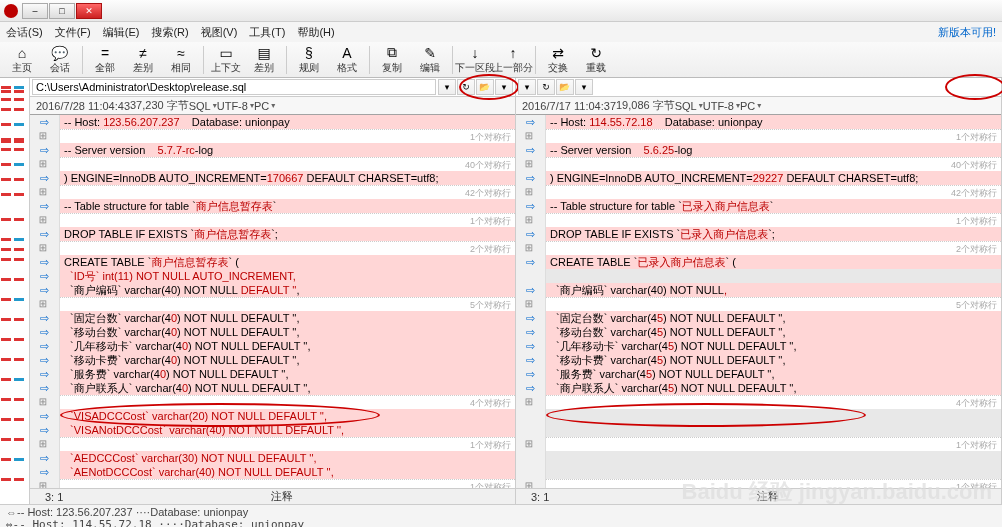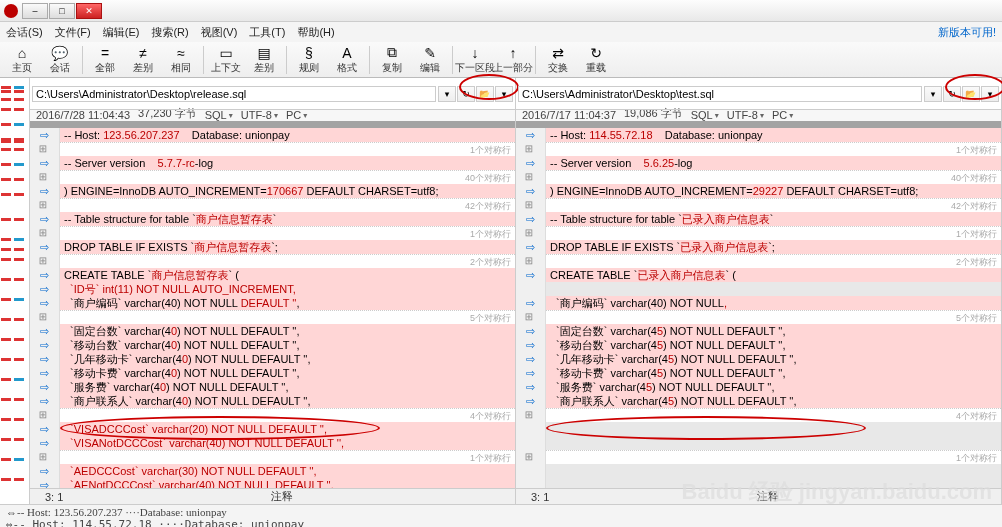--- a/index.html
+++ b/index.html
@@ -16,26 +16,26 @@
 .tbtn{width:36px;height:32px;display:flex;flex-direction:column;align-items:center;justify-content:center;border:1px solid transparent;border-radius:2px}
 .tbtn .ic{width:16px;height:16px;display:flex;align-items:center;justify-content:center;font-size:14px}
 .tbtn .lb{font-size:10px;color:#333;white-space:nowrap}
 .tsep{width:1px;height:28px;background:#ccc;margin:0 2px}
 .panes{display:flex;height:426px}
 .thumb{width:30px;background:#fff;border-right:1px solid #ccc;position:relative}
 .thumb .mark{position:absolute;left:1px;width:10px;height:3px;background:#d33}
 .thumb .mark.b{background:#29c}
 .thumb .col2{left:14px}
 .pane{flex:1;display:flex;flex-direction:column;border-right:1px solid #ccc;background:#fff;min-width:0}
-.pathbar{height:32px;display:flex;align-items:center;border-bottom:1px solid #ccc;padding:0 2px;gap:2px;position:relative}
+.pathbar{height:19px;display:flex;align-items:center;border-bottom:1px solid #ccc;padding:0 2px;gap:2px;position:relative}
 .pathbar input{flex:1;height:16px;border:1px solid #ccc;padding:0 3px;font-size:11px}
 .pbtns{display:flex;gap:1px}
 .pbtn{width:18px;height:16px;border:1px solid #ccc;background:linear-gradient(#fafafa,#eee);display:flex;align-items:center;justify-content:center;font-size:9px}
 .circ{position:absolute;border:2px solid #c00;border-radius:50%;pointer-events:none}
-.infobar{height:18px;background:#f7f7f7;border-bottom:7px solid #a3a3a3;display:flex;align-items:flex-end;padding:0 6px;gap:8px;color:#444;font-size:10px}
+.infobar{height:18px;background:#f7f7f7;border-bottom:1px solid #a3a3a3;display:flex;align-items:center;padding:0 6px;gap:0;color:#444;font-size:10px}
 .drop{display:flex;align-items:center;gap:2px}
 .drop::after{content:"▾";font-size:8px;color:#666}
 .code{flex:1;overflow:hidden;font-family:Consolas,Monaco,monospace;font-size:11px;position:relative}
 .ln{display:flex;min-height:14px;line-height:14px}
 .gut{width:30px;background:#f0f0f0;border-right:1px solid #ddd;flex-shrink:0;display:flex;align-items:center;justify-content:center;color:#888;font-size:9px}
 .gut .ar{color:#06c}
 .txt{flex:1;padding:0 4px;white-space:pre;overflow:hidden}
 .diff{background:#ffd6d6}
 .diff .red{color:#b00}
 .diff .blk{color:#000}
@@ -378,21 +378,20 @@
           <div class="txt " style="border-top: 1px dotted rgb(204, 204, 204);"><span class="rsep">1个对称行</span></div>
         </div>
       </div>
   <div class="statline">
    <span>3: 1</span>
    <span class="lbl">注释</span>
   </div>
  </div>
  <div class="pane">
   <div class="pathbar">
-   <input value="C:\Users\Administrator\Desktop\test.sql" style="">
    <div class="pbtns">
     <div class="pbtn">▾</div>
     <div class="pbtn">↻</div>
     <div class="pbtn">📂</div>
     <div class="pbtn">▾</div>
    </div>
    <div class="circ" style="right:-4px;top:-4px;width:60px;height:26px"></div>
   </div>
   <div class="infobar">
    <span>2016/7/17 11:04:37</span>
@@ -557,17 +556,17 @@
         </div>
       </div>
   <div class="statline">
    <span>3: 1</span>
    <span class="lbl">注释</span>
   </div>
  </div>
 </div>
 
 <div class="bot" id="botlines" style="flex-direction: column; align-items: flex-start; height: auto; padding: 1px 6px;">
-    <div style="font-family:Liberation Serif, serif">⇔-- Host: 123.56.207.237 ····Database: unionpay</div>
+    <div style="font-family:Liberation Sans, sans-serif">⇔-- Host: 123.56.207.237 ····Database: unionpay</div>
     <div style="font-family:Consolas,monospace">⇔-- Host: 114.55.72.18 ····Database: unionpay</div>
   </div>
 
 <div class="wm">Baidu 经验  jingyan.baidu.com</div>
 
 </body></html>

